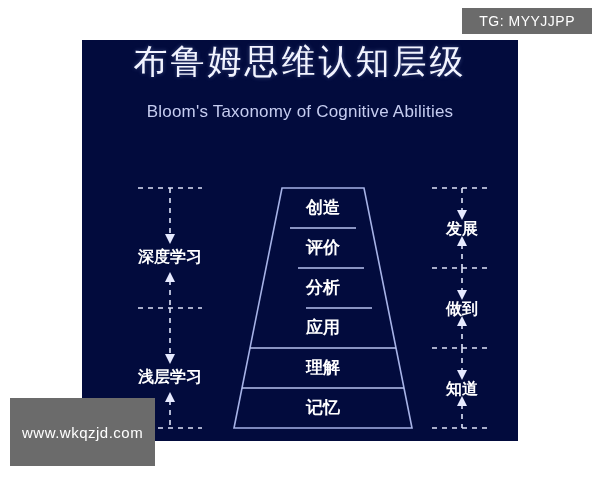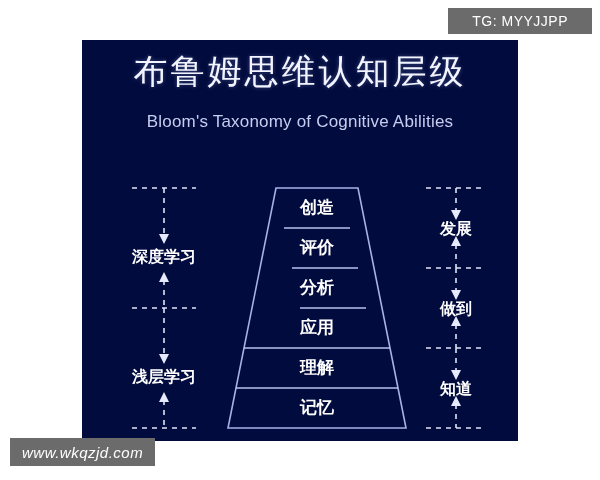--- a/index.html
+++ b/index.html
@@ -24,30 +24,29 @@
     display: flex;
     align-items: center;
     justify-content: center;
     letter-spacing: 0.5px;
     white-space: nowrap;
   }
   #tg-badge {
     top: 8px;
     right: 8px;
     height: 26px;
-    padding: 0 24px;
+    padding: 0 17px;
     font-size: 14px;
   }
   #site-badge {
     left: 10px;
     bottom: 14px;
-    height: 28px;
-    padding: 0 12px;
+    height: 36px;
+    padding: 16px 12px;
     font-size: 15px;
-    font-style: italic;
   }
 
   
   #panel {
     position: absolute;
     left: 82px;
     top: 40px;
     width: 436px;
     height: 401px;
     background: #020b3d;
@@ -56,41 +55,40 @@
   
   #header {
     position: absolute;
     left: 0;
     top: 0;
     width: 100%;
     text-align: center;
   }
   #main-title {
     margin: 0;
-    padding-top: 10px;
     font-size: 34px;
     font-weight: 400;
     color: #f2f4ff;
     letter-spacing: 3px;
     line-height: 1.28;
     text-shadow: 0 0 4px rgba(180,195,255,0.35);
   }
   #sub-title {
     margin: 16px;
     padding-top: 2px;
     font-size: 17px;
     font-weight: 400;
     color: #c6cdf0;
     letter-spacing: 0.2px;
   }
 
   
   #diagram {
     position: absolute;
-    left: 6px;
+    left: 12px;
     top: 0;
     width: 436px;
     height: 371px;
   }
   #diagram svg {
     display: block;
     width: 436px;
     height: 401px;
   }
 

